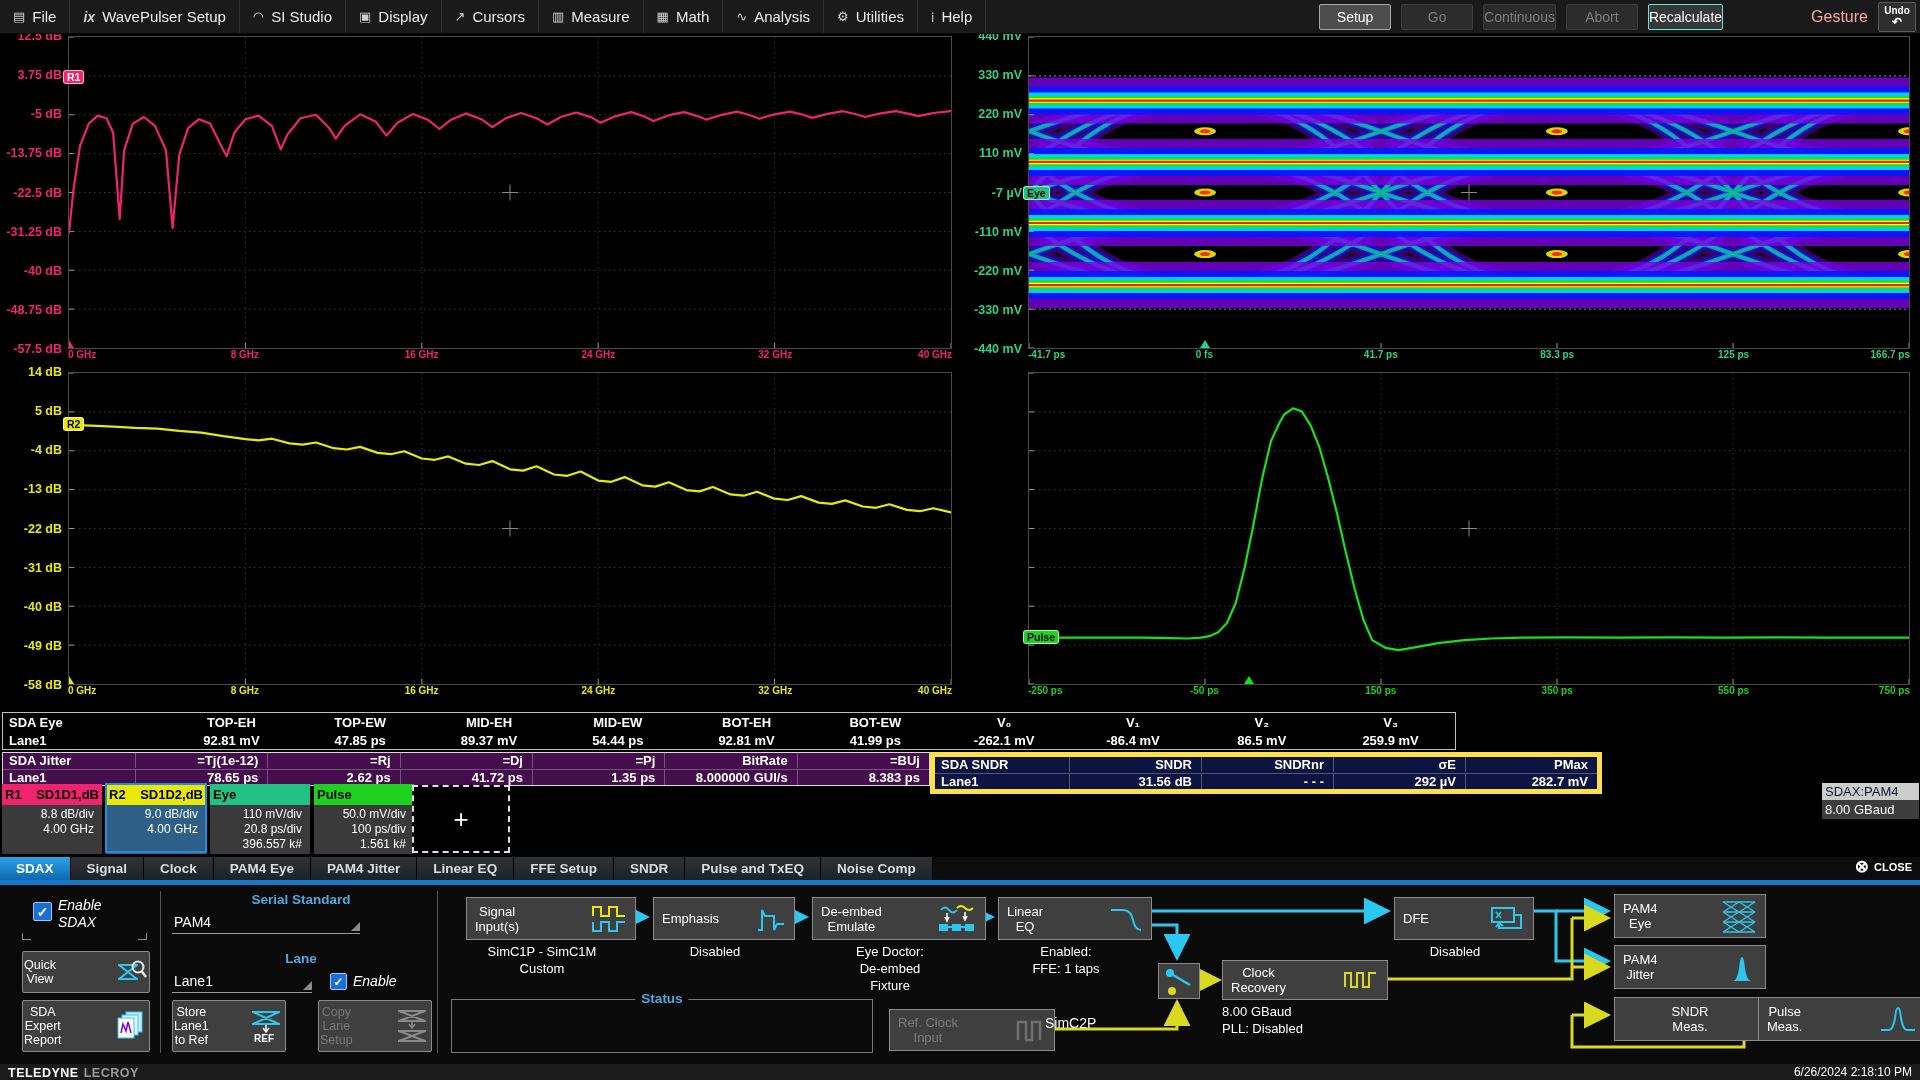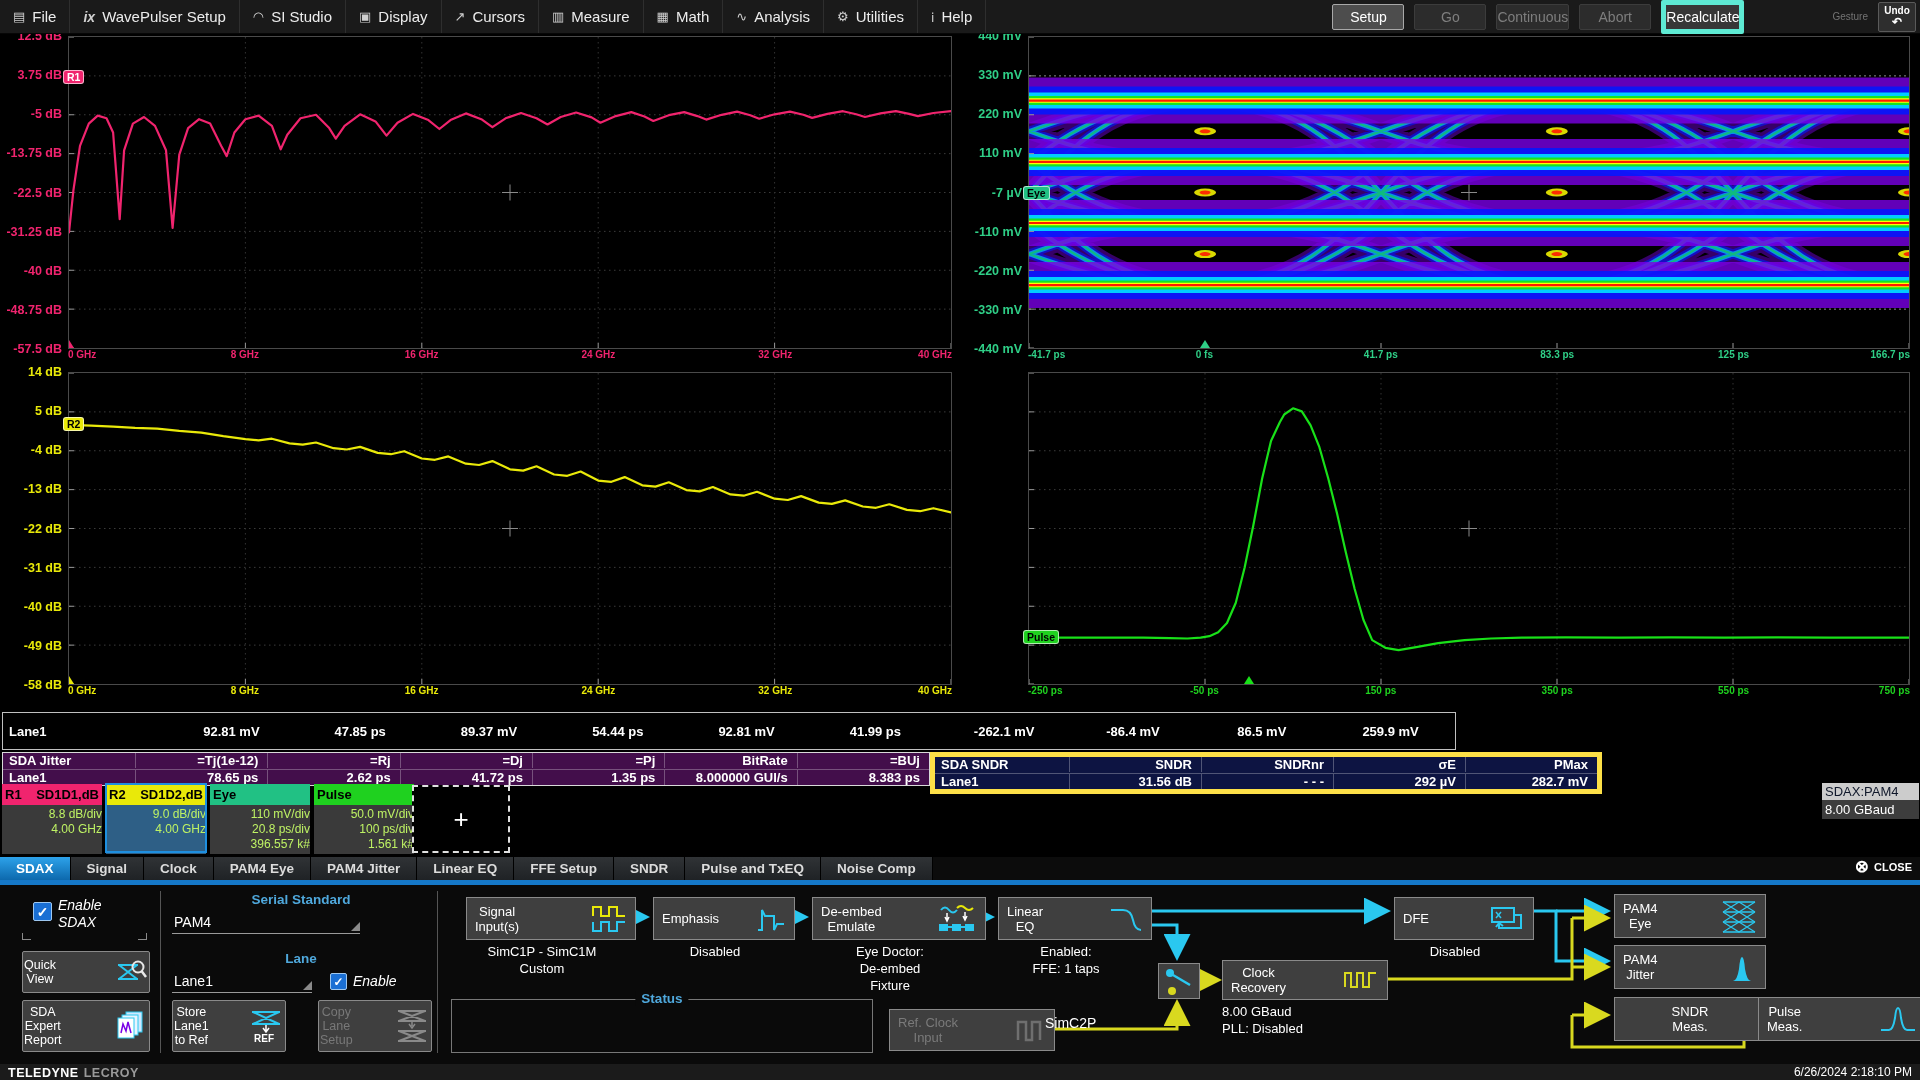--- a/index.html
+++ b/index.html
@@ -10,22 +10,22 @@
            border-bottom:1px solid #060606;display:flex;align-items:stretch;z-index:30;}
   .mi{display:flex;align-items:center;gap:7px;padding:0 13px;color:#ececec;font-size:15px;
       border-right:1px solid #2e2e2e;cursor:default;}
   .mi .ic{color:#cfcfcf;font-size:13px;}
   .mi .ic.ix{font-style:italic;font-weight:bold;font-size:14px;}
   #menu-controls{position:absolute;right:4px;top:0;height:33px;display:flex;align-items:center;gap:10px;}
   .mbtn{min-width:70px;height:24px;display:flex;align-items:center;justify-content:center;
         font-size:14px;border-radius:2px;}
   .mbtn.primary{background:#4d4d4d;border:1px solid #a8a8a8;color:#fff;}
   .mbtn.dim{background:#2c2c2c;border:1px solid #3c3c3c;color:#7e7e7e;}
-  .mbtn.recalc{background:#373737;border:5px solid #5eead4;color:#fff;}
-  .gesture{color:#737373;font-size:10px;margin-left:78px;}
+  .mbtn.recalc{background:#373737;border:1px solid #5eead4;color:#fff;}
+  .gesture{color:#fca5a5;font-size:16px;margin-left:78px;}
   .undo-btn{width:36px;height:28px;background:#2e2e2e;border:1px solid #5a5a5a;border-radius:2px;
             color:#fff;display:flex;flex-direction:column;align-items:center;justify-content:center;
             font-size:10px;font-weight:bold;line-height:1;}
   .undo-btn .arr{font-size:12px;}
   
   .plot{position:absolute;display:grid;grid-template-rows:1fr 17px;}
   .plot.gl{grid-template-columns:68px 1fr;}
   .plot.gr{grid-template-columns:76px 1fr 10px;}
   .ylabels{position:relative;grid-row:1;grid-column:1;}
   .ylabels div{position:absolute;right:6px;transform:translateY(-50%);font-size:12.5px;font-weight:bold;white-space:nowrap;}
@@ -46,21 +46,21 @@
   .t-jitter .lblcell{width:126px;}
   .t-sndr .lblcell{width:128px;}
   .t-eye .dcell{flex:1;text-align:center;}
   .t-jitter .dcell,.t-sndr .dcell{flex:1;text-align:right;padding-right:9px;border-left:1px solid rgba(255,255,255,.28);}
   .t-jitter .trow+.trow,.t-sndr .trow+.trow{border-top:1px solid rgba(255,255,255,.28);}
   
   .dsc{position:absolute;top:784px;width:100px;height:68px;background:#3a3a3a;}
   .dsc.selected{outline:2px solid #1e8fe0;outline-offset:-1px;}
   .dsc-h{height:21px;font-size:13px;font-weight:bold;display:flex;justify-content:space-between;
          align-items:center;padding:0 3px;}
-  .dsc-b{font-size:12px;color:#bef264;text-align:right;padding:2px 0 0 0;line-height:15px;}
+  .dsc-b{font-size:12px;color:#ffffff;text-align:right;padding:2px 8px 0 0;line-height:15px;}
   #add-box{position:absolute;left:412px;top:785px;width:94px;height:64px;border:2px dashed #e0e0e0;
            background:#000;color:#fff;display:flex;align-items:center;justify-content:center;font-size:26px;}
   #sdax-badge{position:absolute;left:1822px;top:783px;width:97px;font-size:13px;}
   #sdax-badge .hh{background:#cccccc;color:#0f172a;font-weight:normal;padding:1px 3px;}
   #sdax-badge .bb{background:#3d3d3d;color:#fff;padding:2px 3px;}
   
   #tabbar{position:absolute;left:0;top:857px;width:1920px;height:28px;background:#0c0c0c;z-index:20;}
   #tabs{display:flex;height:23px;}
   .tab{padding:0 16px;display:flex;align-items:center;font-size:13.5px;font-weight:bold;color:#dcdcdc;
        background:linear-gradient(#303336,#1f2225);border-right:1px solid #000;}
@@ -381,20 +381,33 @@
       <div style="color: rgb(31, 209, 31); left: 20%; transform: translateX(-50%);">-50 ps</div>
       <div style="color: rgb(31, 209, 31); left: 40%; transform: translateX(-50%);">150 ps</div>
       <div style="color: rgb(31, 209, 31); left: 60%; transform: translateX(-50%);">350 ps</div>
       <div style="color: rgb(31, 209, 31); left: 80%; transform: translateX(-50%);">550 ps</div>
       <div style="color: rgb(31, 209, 31); right: 0px;">750 ps</div>
     </div>
 </div>
 
 <div class="mtable t-eye" id="table-eye">
     <div class="trow">
+      <div class="lblcell">SDA Eye</div>
+      <div class="dcell">TOP-EH</div>
+      <div class="dcell">TOP-EW</div>
+      <div class="dcell">MID-EH</div>
+      <div class="dcell">MID-EW</div>
+      <div class="dcell">BOT-EH</div>
+      <div class="dcell">BOT-EW</div>
+      <div class="dcell">V₀</div>
+      <div class="dcell">V₁</div>
+      <div class="dcell">V₂</div>
+      <div class="dcell">V₃</div>
+    </div>
+    <div class="trow">
       <div class="lblcell">Lane1</div>
       <div class="dcell">92.81 mV</div>
       <div class="dcell">47.85 ps</div>
       <div class="dcell">89.37 mV</div>
       <div class="dcell">54.44 ps</div>
       <div class="dcell">92.81 mV</div>
       <div class="dcell">41.99 ps</div>
       <div class="dcell">-262.1 mV</div>
       <div class="dcell">-86.4 mV</div>
       <div class="dcell">86.5 mV</div>

